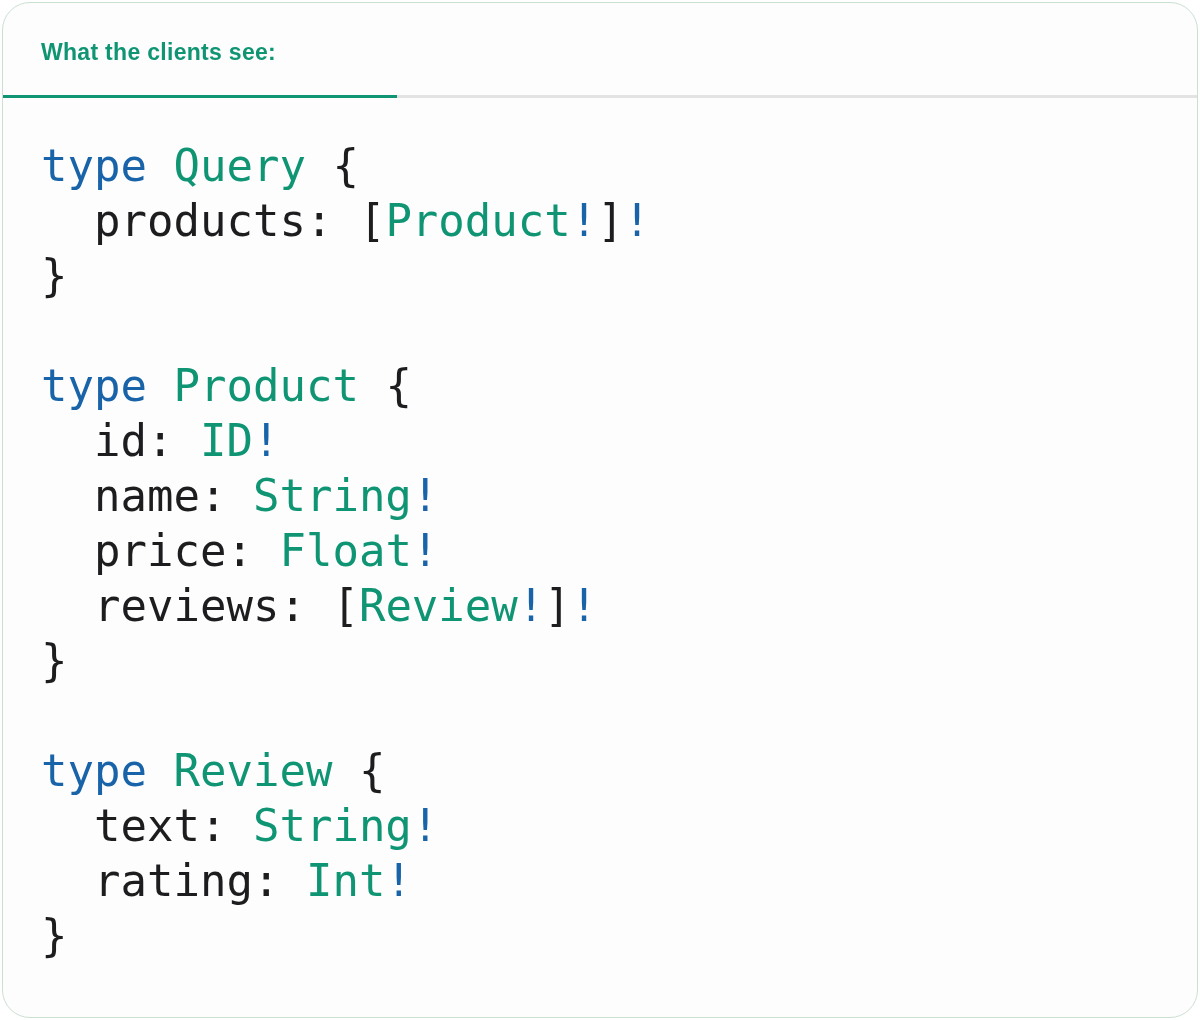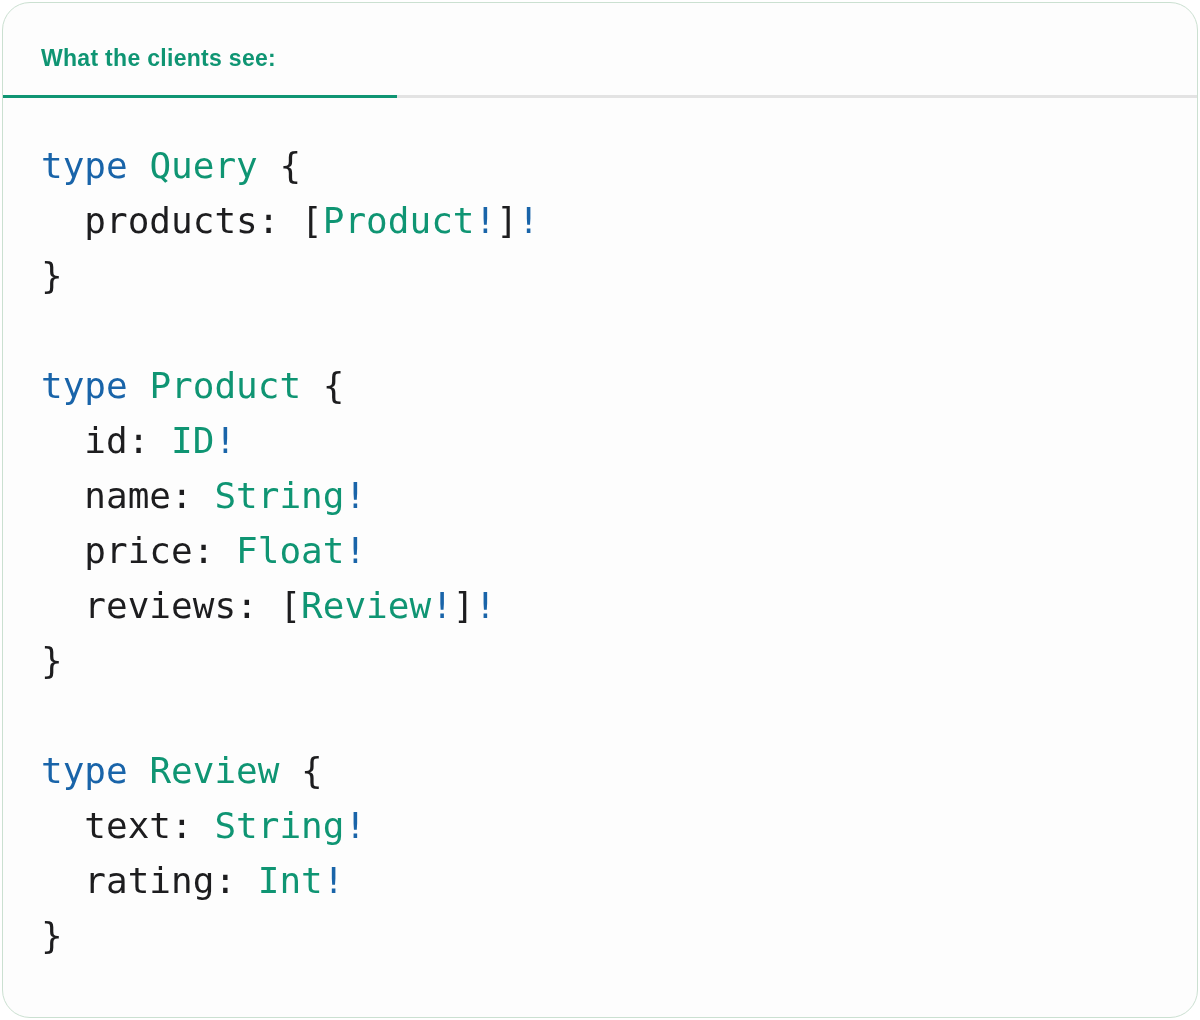--- a/index.html
+++ b/index.html
@@ -23,21 +23,21 @@
     overflow:hidden;
   }
 
   .tab-bar{
     position:relative;
     height:95px;
     border-bottom:3px solid var(--divider);
   }
   .tab{
     position:absolute;
-    left:0; top:6px; bottom:0;
+    left:0; top:0; bottom:0;
     width:394px;
     cursor:pointer;
   }
   .tab-label{
     position:absolute;
     left:38px; top:36px;
     font-size:23px;
     font-weight:600;
     letter-spacing:0.3px;
     color:var(--green);
@@ -46,21 +46,21 @@
   .tab-indicator{
     position:absolute;
     left:0; bottom:-3px;
     width:394px; height:3px;
     background:var(--green);
   }
 
   .code{
     padding:40px 38px 0 38px;
     font-family:"DejaVu Sans Mono","Liberation Mono",monospace;
-    font-size:36px;
+    font-size:44px;
     line-height:55px;
     color:var(--text);
     white-space:pre;
   }
   .code .line{min-height:55px;}
   .tok-kw{color:var(--blue);}
   .tok-type{color:var(--green);}
   .tok-bang{color:var(--blue);}
   .tok-plain{color:var(--text);}
 </style>

